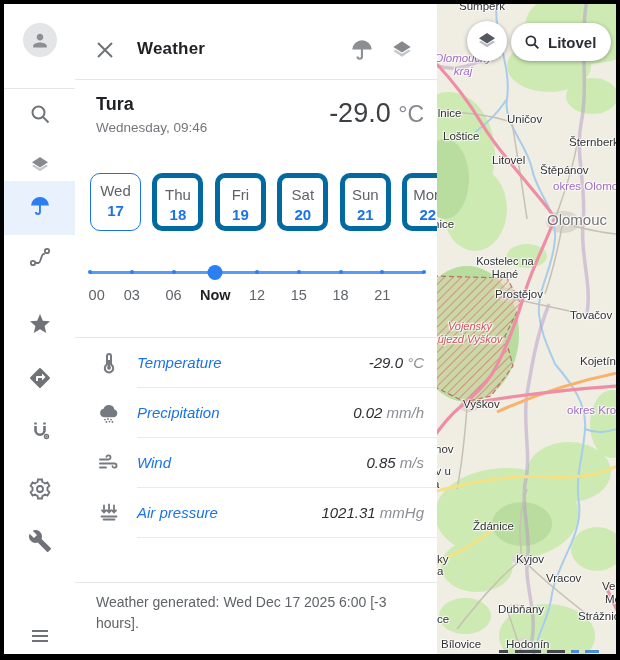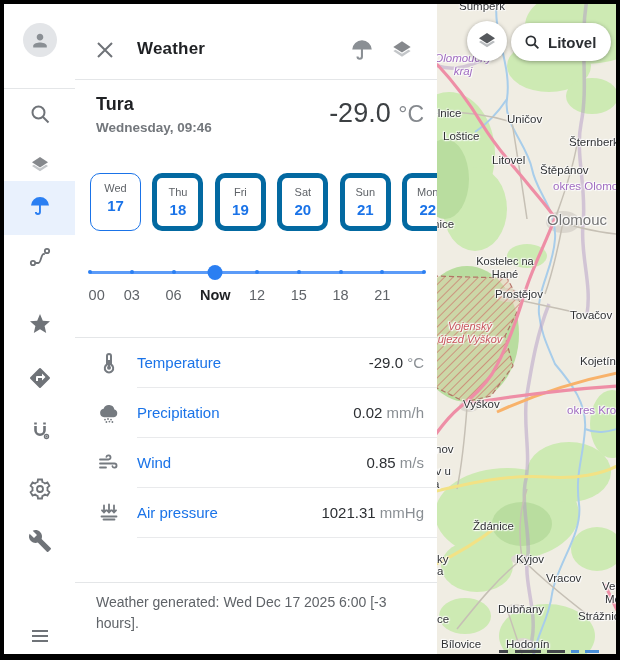--- a/index.html
+++ b/index.html
@@ -19,42 +19,42 @@
   
   #panel{position:absolute;left:71px;top:0;width:362px;height:650px;background:#fff;}
   #panel-header{position:absolute;left:0;top:16px;width:362px;height:59px;border-bottom:1px solid #e4e6e8;}
   #close-btn{position:absolute;left:18px;top:18px;width:24px;height:24px;color:#6f7378;cursor:pointer;}
   #panel-title{position:absolute;left:62px;top:19px;font-size:17px;font-weight:700;color:#1f2124;letter-spacing:.2px;}
   .hdr-ic{position:absolute;top:17px;width:26px;height:26px;color:#8a8f94;cursor:pointer;}
   #hdr-umbrella{right:62px;}
   #hdr-layers{right:22px;}
 
   #loc-name{position:absolute;left:21px;top:90px;font-size:18px;font-weight:700;color:#1f2124;}
-  #loc-date{position:absolute;left:21px;top:116px;font-size:13.5px;color:#73777c;font-weight:bold;}
+  #loc-date{position:absolute;left:21px;top:116px;font-size:13.5px;color:#73777c;}
   #loc-temp{position:absolute;right:13px;top:94px;font-size:27px;color:#3c4043;}
   #loc-temp .unit{color:#85898e;font-size:23px;}
 
   #chips{position:absolute;left:15px;top:169px;width:347px;height:62px;overflow:hidden;white-space:nowrap;}
   .chip{display:inline-block;vertical-align:top;box-sizing:border-box;width:51px;height:58px;margin-right:7px;
     border:5px solid #0369a1;border-radius:10px;text-align:center;cursor:pointer;background:#fff;}
-  .chip .d{display:block;margin-top:8px;font-size:11px;color:#5f6368;}
+  .chip .d{display:block;margin-top:8px;font-size:15px;color:#5f6368;}
   .chip .n{display:block;margin-top:3px;font-size:15px;font-weight:700;color:#1a73e8;}
   .chip.sel{border:1.5px solid #1a73e8;}
 
   #slider{position:absolute;left:15px;top:250px;width:334px;height:60px;}
   #track{position:absolute;left:0;top:17px;width:100%;height:2.5px;background:#5b9bf8;border-radius:2px;}
   .tick{position:absolute;top:16px;width:4px;height:4px;border-radius:50%;background:#2b7ff2;transform:translateX(-50%);}
   #thumb{position:absolute;top:10.5px;width:15px;height:15px;border-radius:50%;background:#2b7ff2;transform:translateX(-50%);cursor:pointer;}
   .tlabel{position:absolute;top:33px;font-size:14.5px;color:#5f6368;transform:translateX(-50%);}
   .tlabel.now{color:#1f2124;font-weight:700;}
 
   .divider-full{position:absolute;left:0;width:362px;height:1px;background:#e4e6e8;}
   .row-divider{position:absolute;left:62px;width:300px;height:1px;background:#e9eaec;}
 
-  .metric{position:absolute;left:0;width:362px;height:50px;}
+  .metric{position:absolute;left:0;width:362px;height:50px;font-style:italic;}
   .metric .mi{position:absolute;left:22px;top:13px;width:24px;height:24px;color:#757a80;}
   .metric .ml2{position:absolute;left:62px;top:16px;font-size:15px;color:#1a73e8;cursor:pointer;}
   .metric .mv{position:absolute;right:13px;top:16px;font-size:15px;color:#8a8f94;}
   .metric .mv b{color:#2c2f33;font-weight:400;}
 
   #footer-text{position:absolute;left:21px;top:588px;width:330px;font-size:14px;line-height:21px;color:#5f6368;}
 
   
   #map{position:absolute;left:433px;top:0;width:197px;height:650px;background:#f0ede3;overflow:hidden;}
   #map svg.base{position:absolute;left:0;top:0;}

